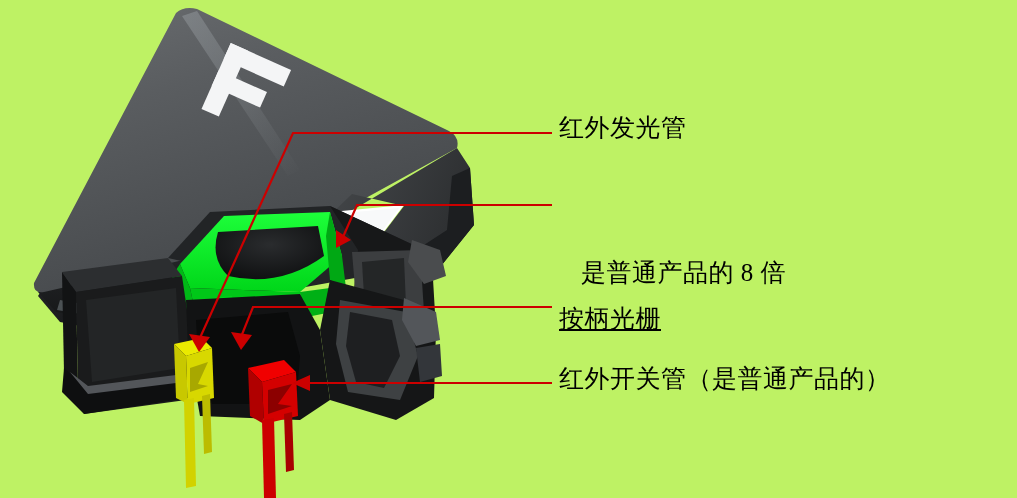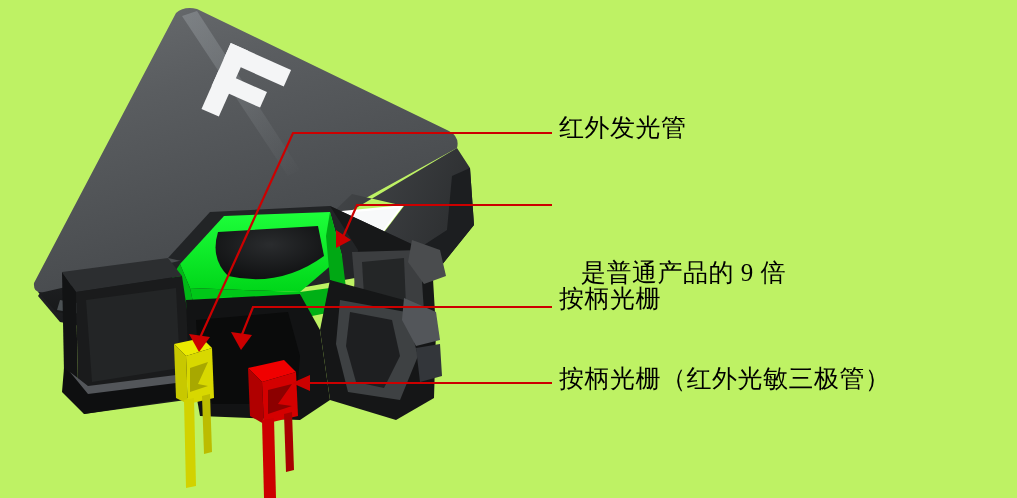--- a/index.html
+++ b/index.html
@@ -27,21 +27,21 @@
   .label {
     position: absolute;
     color: #000000;
     font-size: 25px;
     line-height: 33px;
     white-space: pre;
     letter-spacing: 0.5px;
   }
   .label-1 { left: 559px; top: 111px; }
   .label-2 { left: 559px; top: 190px; }
-  .label-3 { left: 559px; top: 282px; }
+  .label-3 { left: 559px; top: 302px; text-decoration: underline; }
   .label-4 { left: 559px; top: 362px; }
   .label-2 .line2 { display: block; padding-left: 22px; }
 </style>
 </head>
 <body>
 
 <div id="stage">
 
   <svg id="artwork" viewBox="0 0 1017 498">
     <defs>
@@ -185,20 +185,20 @@
       <path d="M199,352 L189,334 L210,337 Z"></path>
       <path d="M336,248 L336,230 L351,240 Z"></path>
       <path d="M241,350 L231,332 L252,335 Z"></path>
       <path d="M292,383 L310,375 L310,391 Z"></path>
     </g>
   </svg>
 
   <div class="label label-1">红外发光管</div>
 
   <div class="label label-2">
-    <span class="line2">是普通产品的 9 倍</span>
+    <span class="line2">是普通产品的 8 倍</span>
   </div>
 
   <div class="label label-3">按柄光栅</div>
 
-  <div class="label label-4">按柄光栅（红外光敏三极管）</div>
+  <div class="label label-4">红外开关管（是普通产品的）</div>
 
 </div>
 
 </body></html>

